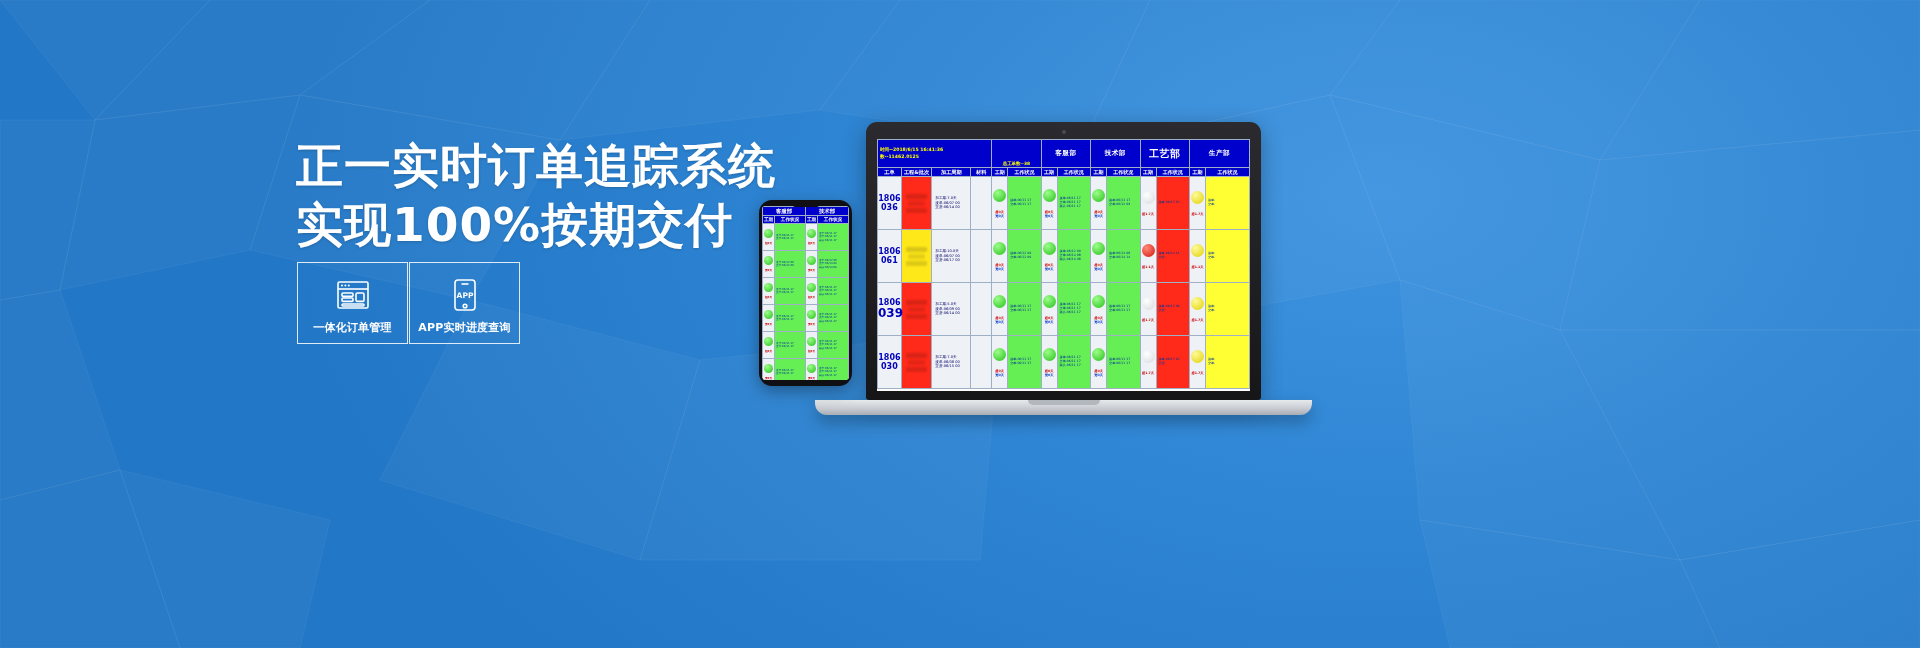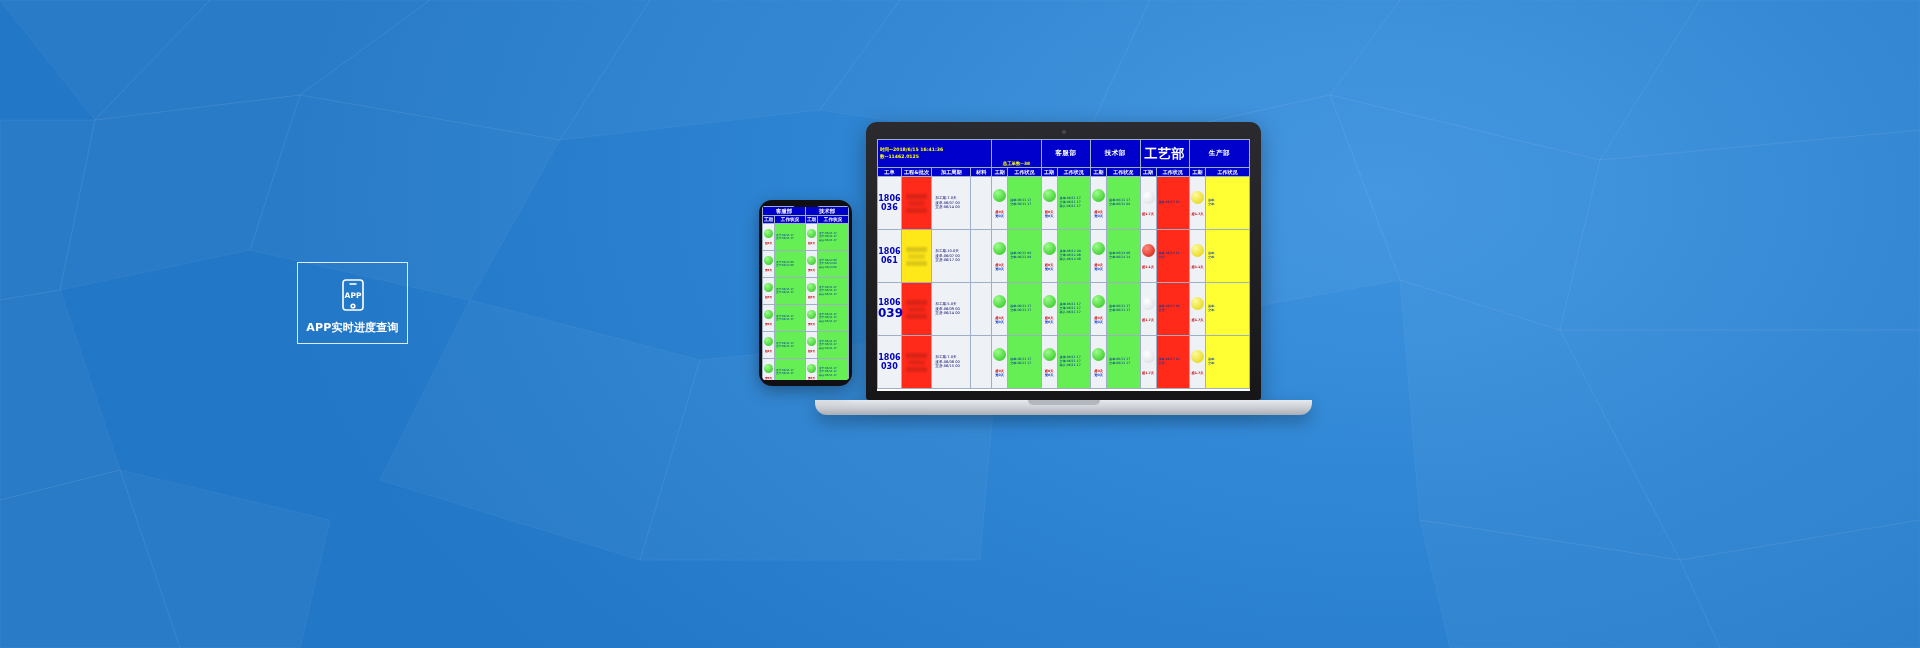--- a/index.html
+++ b/index.html
@@ -174,24 +174,42 @@
       <polygon points="120,470 330,520 300,648 180,648"></polygon>
       <polygon points="1680,560 1920,520 1920,648 1720,648"></polygon>
       <polygon points="1420,520 1680,560 1720,648 1450,648"></polygon>
       <polygon points="470,300 700,360 640,560 380,480"></polygon>
       <polygon points="700,360 1000,330 980,560 640,560"></polygon>
     </g>
   </svg>
 </div>
 
 <div id="copy">
+  <div class="headline">正一实时订单追踪系统</div>
+  <div class="headline">实现100%按期交付</div>
 </div>
 
 <div id="features">
 
+  <div class="feature">
+    <div class="ficon">
+      <svg width="34" height="30" viewBox="0 0 34 30" fill="none" stroke="#ffffff" stroke-width="1.6">
+        <rect x="2" y="2" width="30" height="26" rx="1.5"></rect>
+        <line x1="2" y1="9" x2="32" y2="9"></line>
+        <circle cx="6" cy="5.6" r="1" fill="#fff" stroke="none"></circle>
+        <circle cx="9.4" cy="5.6" r="1" fill="#fff" stroke="none"></circle>
+        <circle cx="12.8" cy="5.6" r="1" fill="#fff" stroke="none"></circle>
+        <rect x="6" y="13" width="11" height="3.4" rx="1"></rect>
+        <rect x="6" y="18" width="11" height="3.4" rx="1"></rect>
+        <rect x="20" y="13" width="8" height="8.4" rx="1.5"></rect>
+        <rect x="6" y="24" width="22" height="2" rx="1"></rect>
+      </svg>
+    </div>
+    <div class="flabel">一体化订单管理</div>
+  </div>
 
 
   <div class="feature">
     <div class="ficon">
       <svg width="24" height="34" viewBox="0 0 24 34" fill="none" stroke="#ffffff" stroke-width="1.6">
         <rect x="2" y="2" width="20" height="30" rx="3"></rect>
         <line x1="8.5" y1="6" x2="15.5" y2="6"></line>
         <circle cx="12" cy="28" r="1.8"></circle>
         <text x="12" y="20" font-family="DejaVu Sans, sans-serif" font-size="7.5" font-weight="bold" fill="#ffffff" stroke="none" text-anchor="middle">APP</text>
       </svg>
@@ -224,21 +242,21 @@
         </colgroup>
         <tbody id="laptop-body">
             <tr>
               <td colspan="4" class="bluehdr" style="height:11px;padding:1px 2px;text-align:left;font-size:4.6px;line-height:1.35">
                 <div>时间--2018/6/15 16:41:36</div>
                 <div>数--11462.0125</div>
               </td>
               <td colspan="2" class="bluehdr" style="font-size:4.4px;vertical-align:bottom;padding-bottom:1px">总工单数--38</td>
               <td colspan="2" class="bluehdr white" style="font-size:6.6px;letter-spacing:.5px">客服部</td>
               <td colspan="2" class="bluehdr white" style="font-size:6.6px;letter-spacing:.5px">技术部</td>
-              <td colspan="2" class="bluehdr white" style="font-size:13px;letter-spacing:.5px">工艺部</td>
+              <td colspan="2" class="bluehdr white" style="font-size:10px;letter-spacing:.5px">工艺部</td>
               <td colspan="2" class="bluehdr white" style="font-size:6.6px;letter-spacing:.5px">生产部</td>
               <td colspan="2" class="bluehdr white" style="font-size:6.6px;letter-spacing:.5px">跟单部</td>
             </tr>
             <tr>
               <td class="colhdr" style="font-size:5.2px;height:9px">工单</td>
               <td class="colhdr" style="font-size:5.2px;height:9px">工程&amp;批次</td>
               <td class="colhdr" style="font-size:5.2px;height:9px">加工周期</td>
               <td class="colhdr" style="font-size:5.2px;height:9px">材料</td>
               <td class="colhdr" style="font-size:5px;height:9px">工期</td>
               <td class="colhdr" style="font-size:5px;height:9px">工作状况</td>

